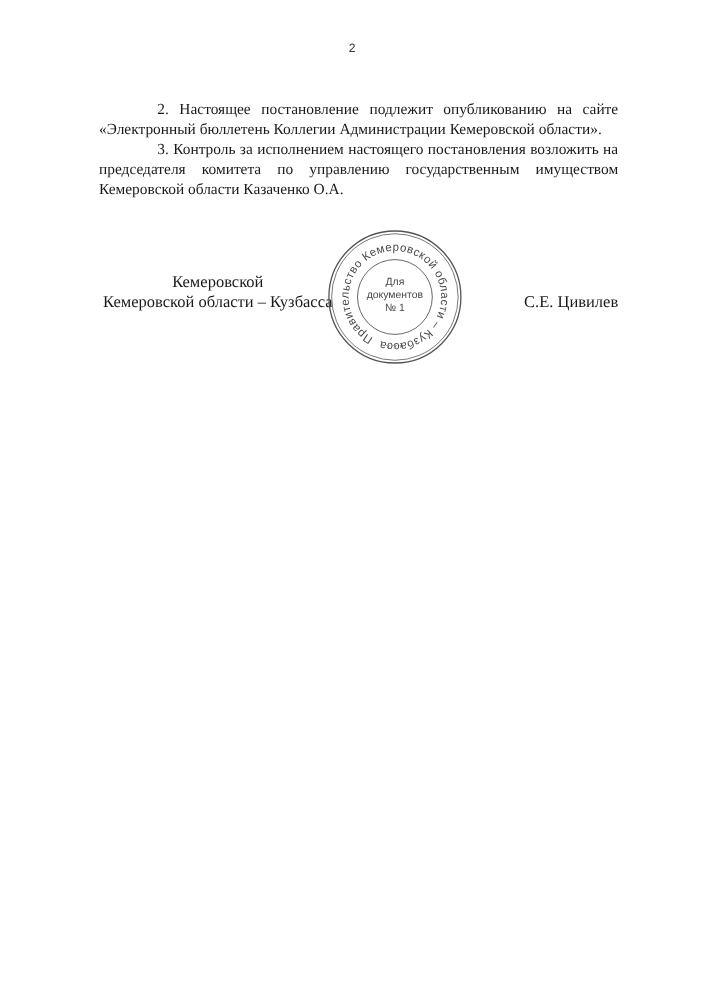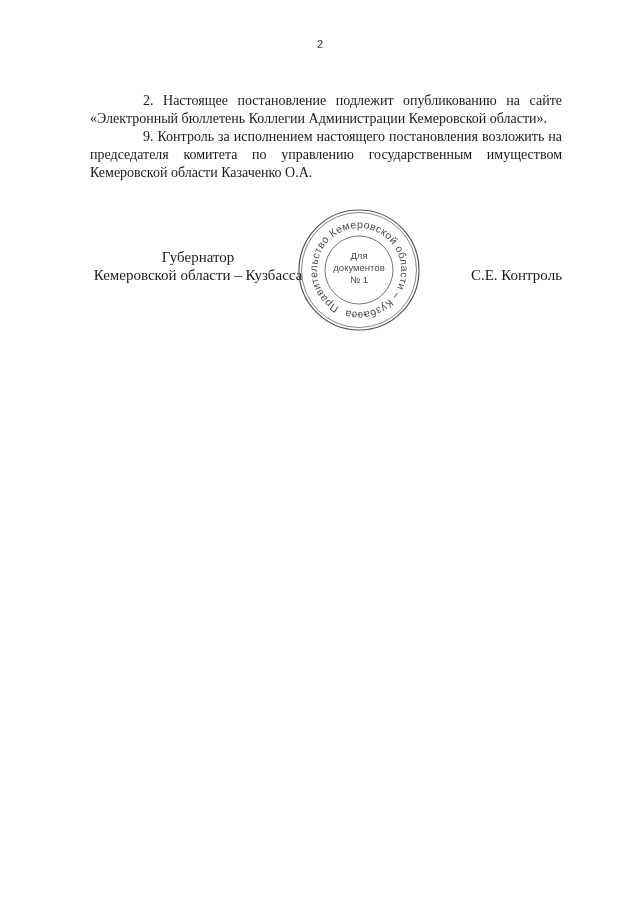--- a/index.html
+++ b/index.html
@@ -83,29 +83,29 @@
       fill: #4a4a4a;
     }
   </style>
 </head>
 <body>
 
 <div class="page-number">2</div>
 
 <div class="body-text">
   <p class="para">2. Настоящее постановление подлежит опубликованию на сайте «Электронный бюллетень Коллегии Администрации Кемеровской области».</p>
-  <p class="para">9. Контроль за исполнением настоящего постановления возложить на председателя комитета по управлению государственным имуществом Кемеровской области Казаченко О.А.</p>
+  <p class="para">3. Контроль за исполнением настоящего постановления возложить на председателя комитета по управлению государственным имуществом Кемеровской области Казаченко О.А.</p>
 </div>
 
 <div class="signature-block">
   <div class="sig-title">
-    <span>Губернатор</span>
+    <span>Кемеровской</span>
     <span>Кемеровской области – Кузбасса</span>
   </div>
-  <div class="sig-name">С.Е. Контроль</div>
+  <div class="sig-name">С.Е. Цивилев</div>
 </div>
 
 <div class="stamp">
   <svg viewBox="0 0 126 126" xmlns="http://www.w3.org/2000/svg">
     <defs>
       <path id="ringPath" d="M 63 63 m -42 0 a 42 42 0 1 1 84 0 a 42 42 0 1 1 -84 0"></path>
     </defs>
     <circle cx="63" cy="63" r="60" fill="none" stroke="#555" stroke-width="1.2"></circle>
     <circle cx="63" cy="63" r="57.5" fill="none" stroke="#666" stroke-width="0.8"></circle>
     <circle cx="63" cy="63" r="34" fill="none" stroke="#666" stroke-width="0.9"></circle>

